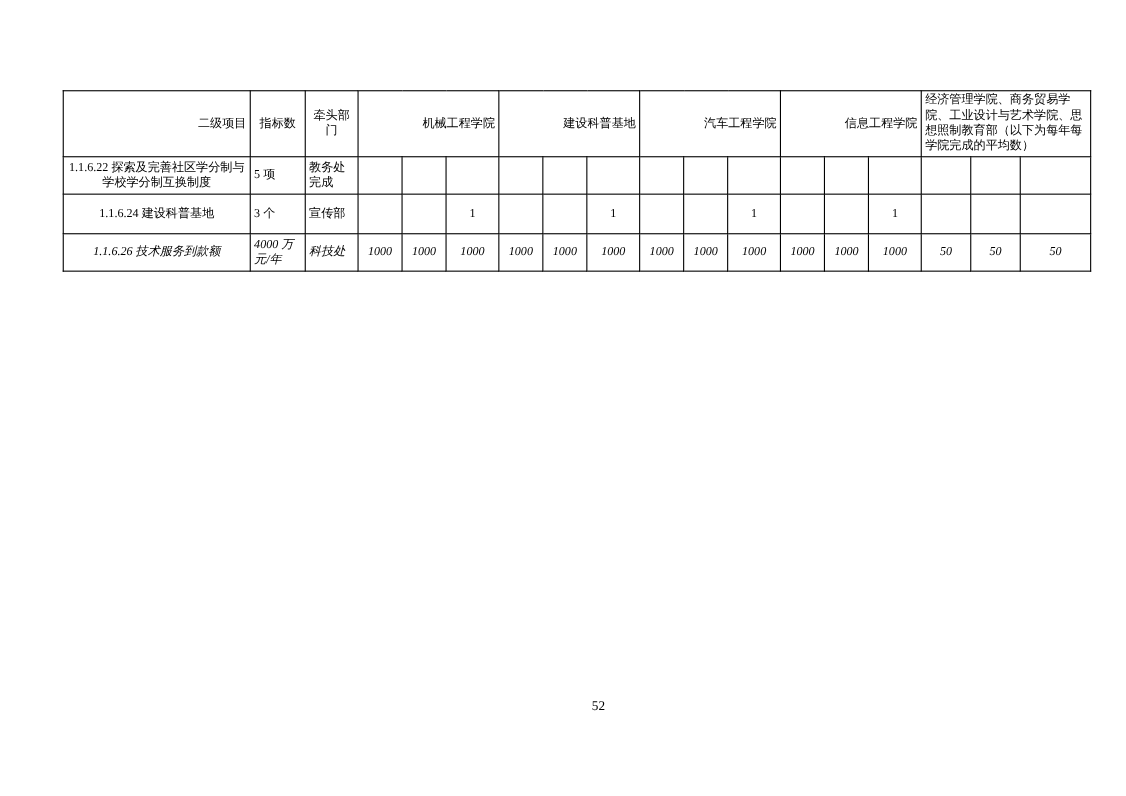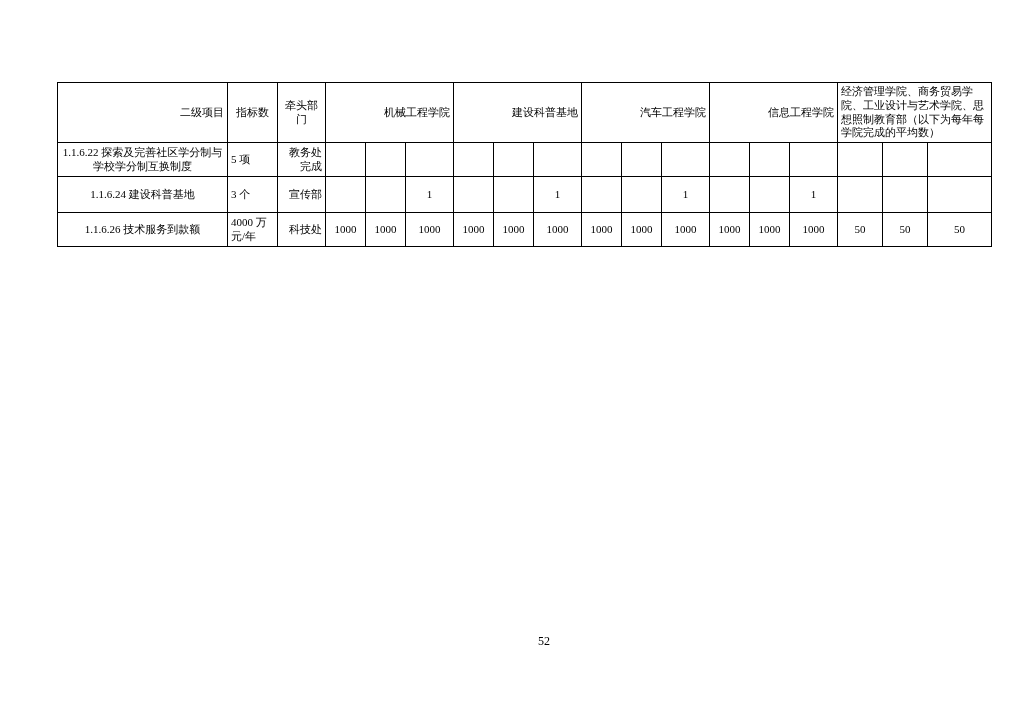--- a/index.html
+++ b/index.html
@@ -71,34 +71,34 @@
     padding-left: 4px;
     margin-top: 43px;
   }
   .cell-num {
     text-align: left;
     font-size: 11.5px;
     line-height: 1.3;
     padding-left: 4px;
   }
   .cell-dept {
-    text-align: right;
+    text-align: left;
     font-size: 11.5px;
     line-height: 1.3;
     padding-left: 4px;
   }
   .cell-val {
     text-align: center;
     font-size: 11.5px;
   }
   .row-h1 { height: 34px; }
   .row-h2 { height: 34px; }
   .row-h3 { height: 36px; }
   .row-h4 { height: 34px; }
-  .row-h5 { height: 34px; }
+  .row-h5 { height: 34px; font-style: italic; }
   .page-number {
     position: absolute;
     left: 0;
     top: 634px;
     width: 1024px;
     text-align: center;
     font-size: 12px;
     font-family: "Liberation Serif", "DejaVu Serif", serif;
     margin-left: 32px;
   }

